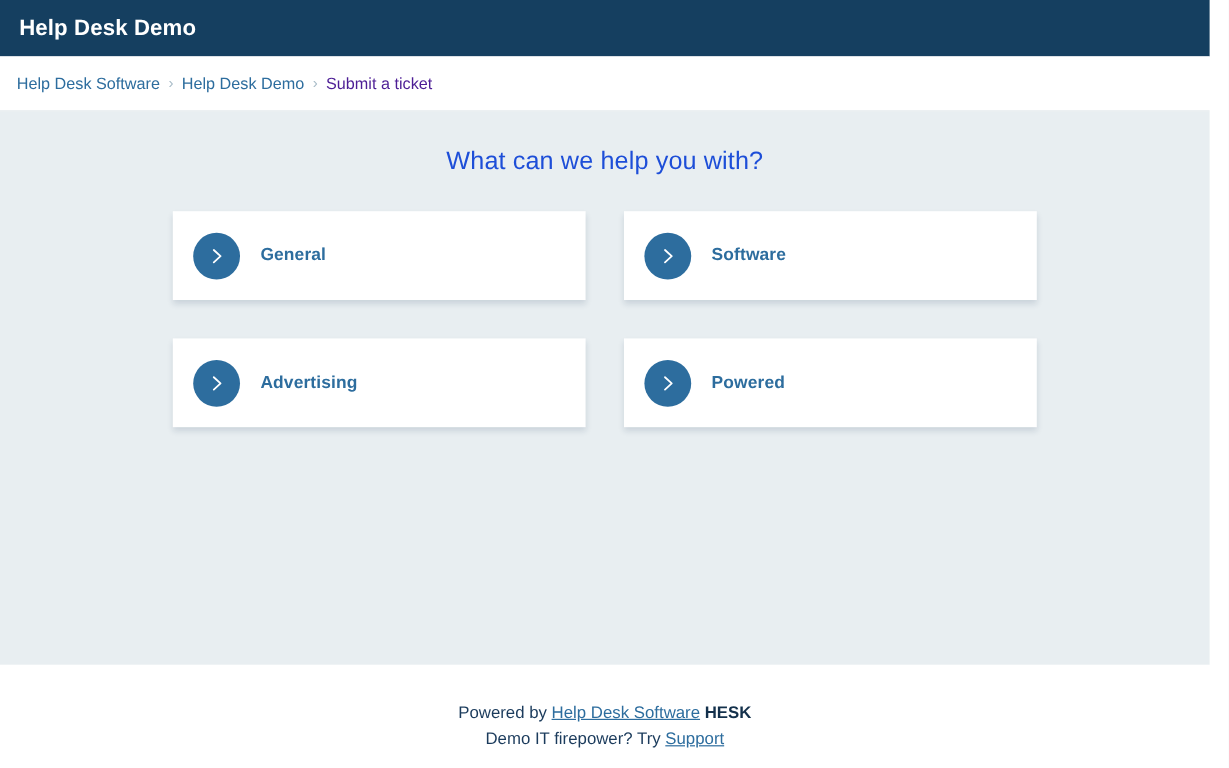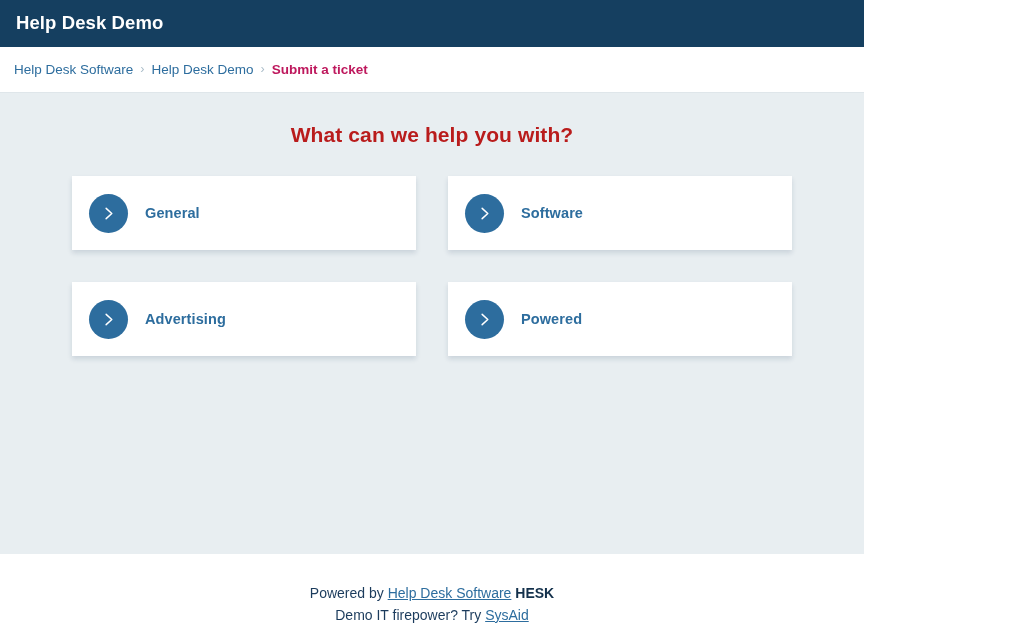--- a/index.html
+++ b/index.html
@@ -11,21 +11,21 @@
   }
 
   body {
     font-family: "Liberation Sans", sans-serif;
     background: #ffffff;
     color: #173b5e;
     -webkit-font-smoothing: antialiased;
   }
 
   .page {
-    width: 864px;
+    width: 1008px;
     height: 640px;
     display: flex;
     flex-direction: column;
     position: relative;
   }
 
   
   .site-header {
     height: 47px;
     background: #153f60;
@@ -67,37 +67,36 @@
     white-space: nowrap;
   }
 
   .crumb-sep {
     color: #a9bcc8;
     margin: 0 7px;
     font-size: 12.5px;
   }
 
   .crumb-current {
-    color: #be185d;
+    color: #4c1d95;
     white-space: nowrap;
-    font-weight: bold;
   }
 
   
   .main {
     flex: 1 1 auto;
     background: #e8eef1;
     padding-top: 30px;
   }
 
   .main-heading {
     text-align: center;
     font-size: 21px;
-    font-weight: bold;
-    color: #b91c1c;
+    font-weight: normal;
+    color: #1d4ed8;
     letter-spacing: 0.1px;
     margin-bottom: 29px;
   }
 
   .category-grid {
     width: 720px;
     margin: 0 auto;
     display: flex;
     flex-wrap: wrap;
     gap: 32px 32px;
@@ -225,17 +224,17 @@
       </div>
 
     </div>
   </div>
 
   <div class="site-footer">
     <div class="footer-line">
       <span>Powered by </span><a class="footer-link" href="#">Help Desk Software</a><span class="footer-strong"> HESK</span>
     </div>
     <div class="footer-line">
-      <span>Demo IT firepower? Try </span><a class="footer-link" href="#">SysAid</a>
+      <span>Demo IT firepower? Try </span><a class="footer-link" href="#">Support</a>
     </div>
   </div>
 
 </div>
 
 </body></html>

